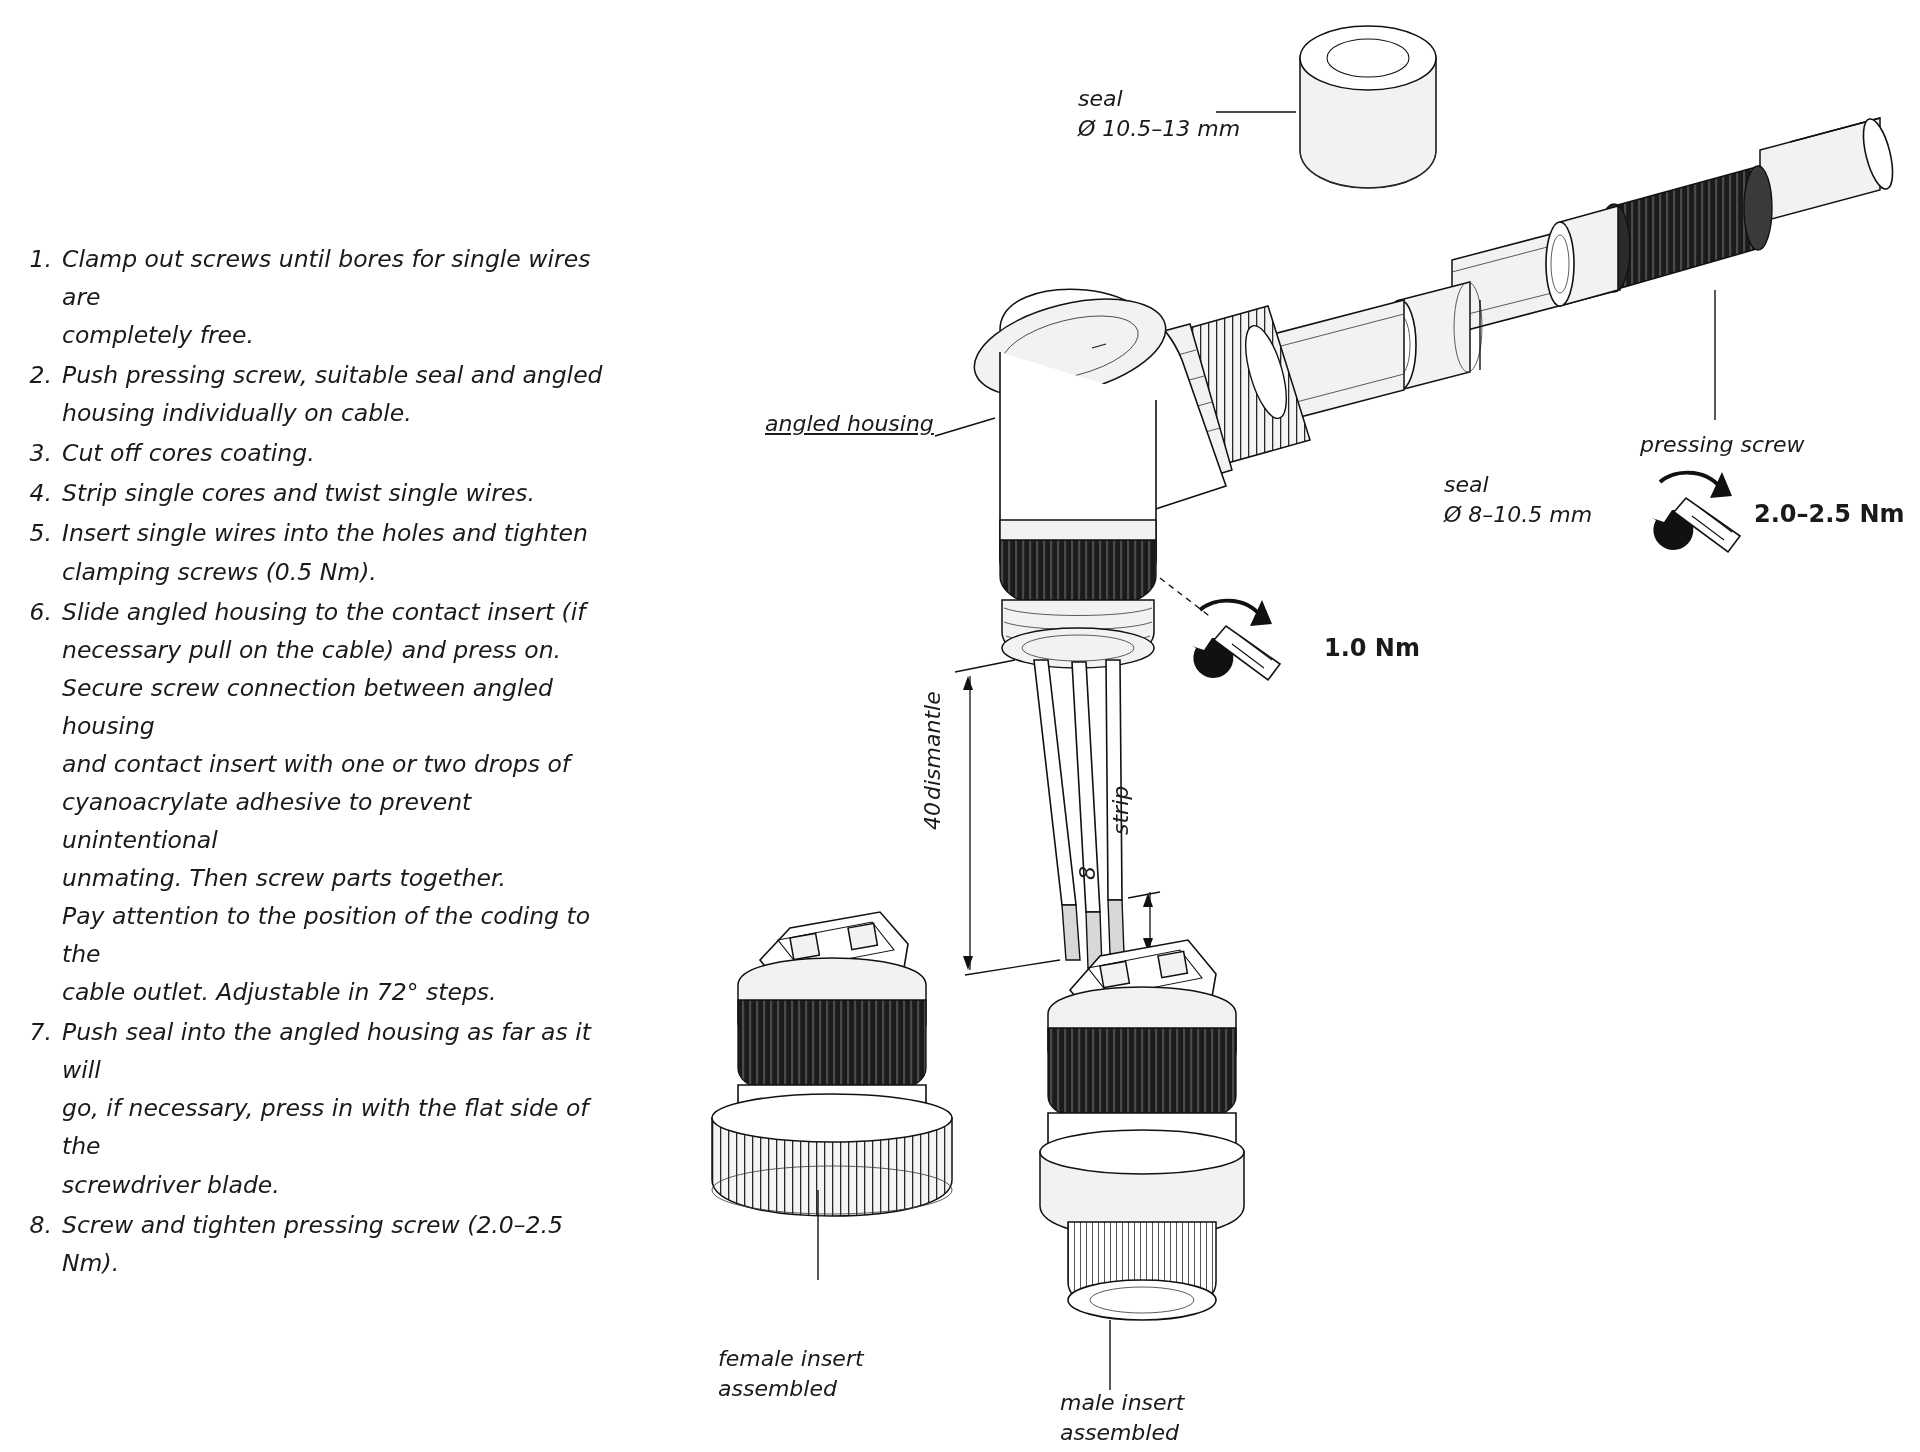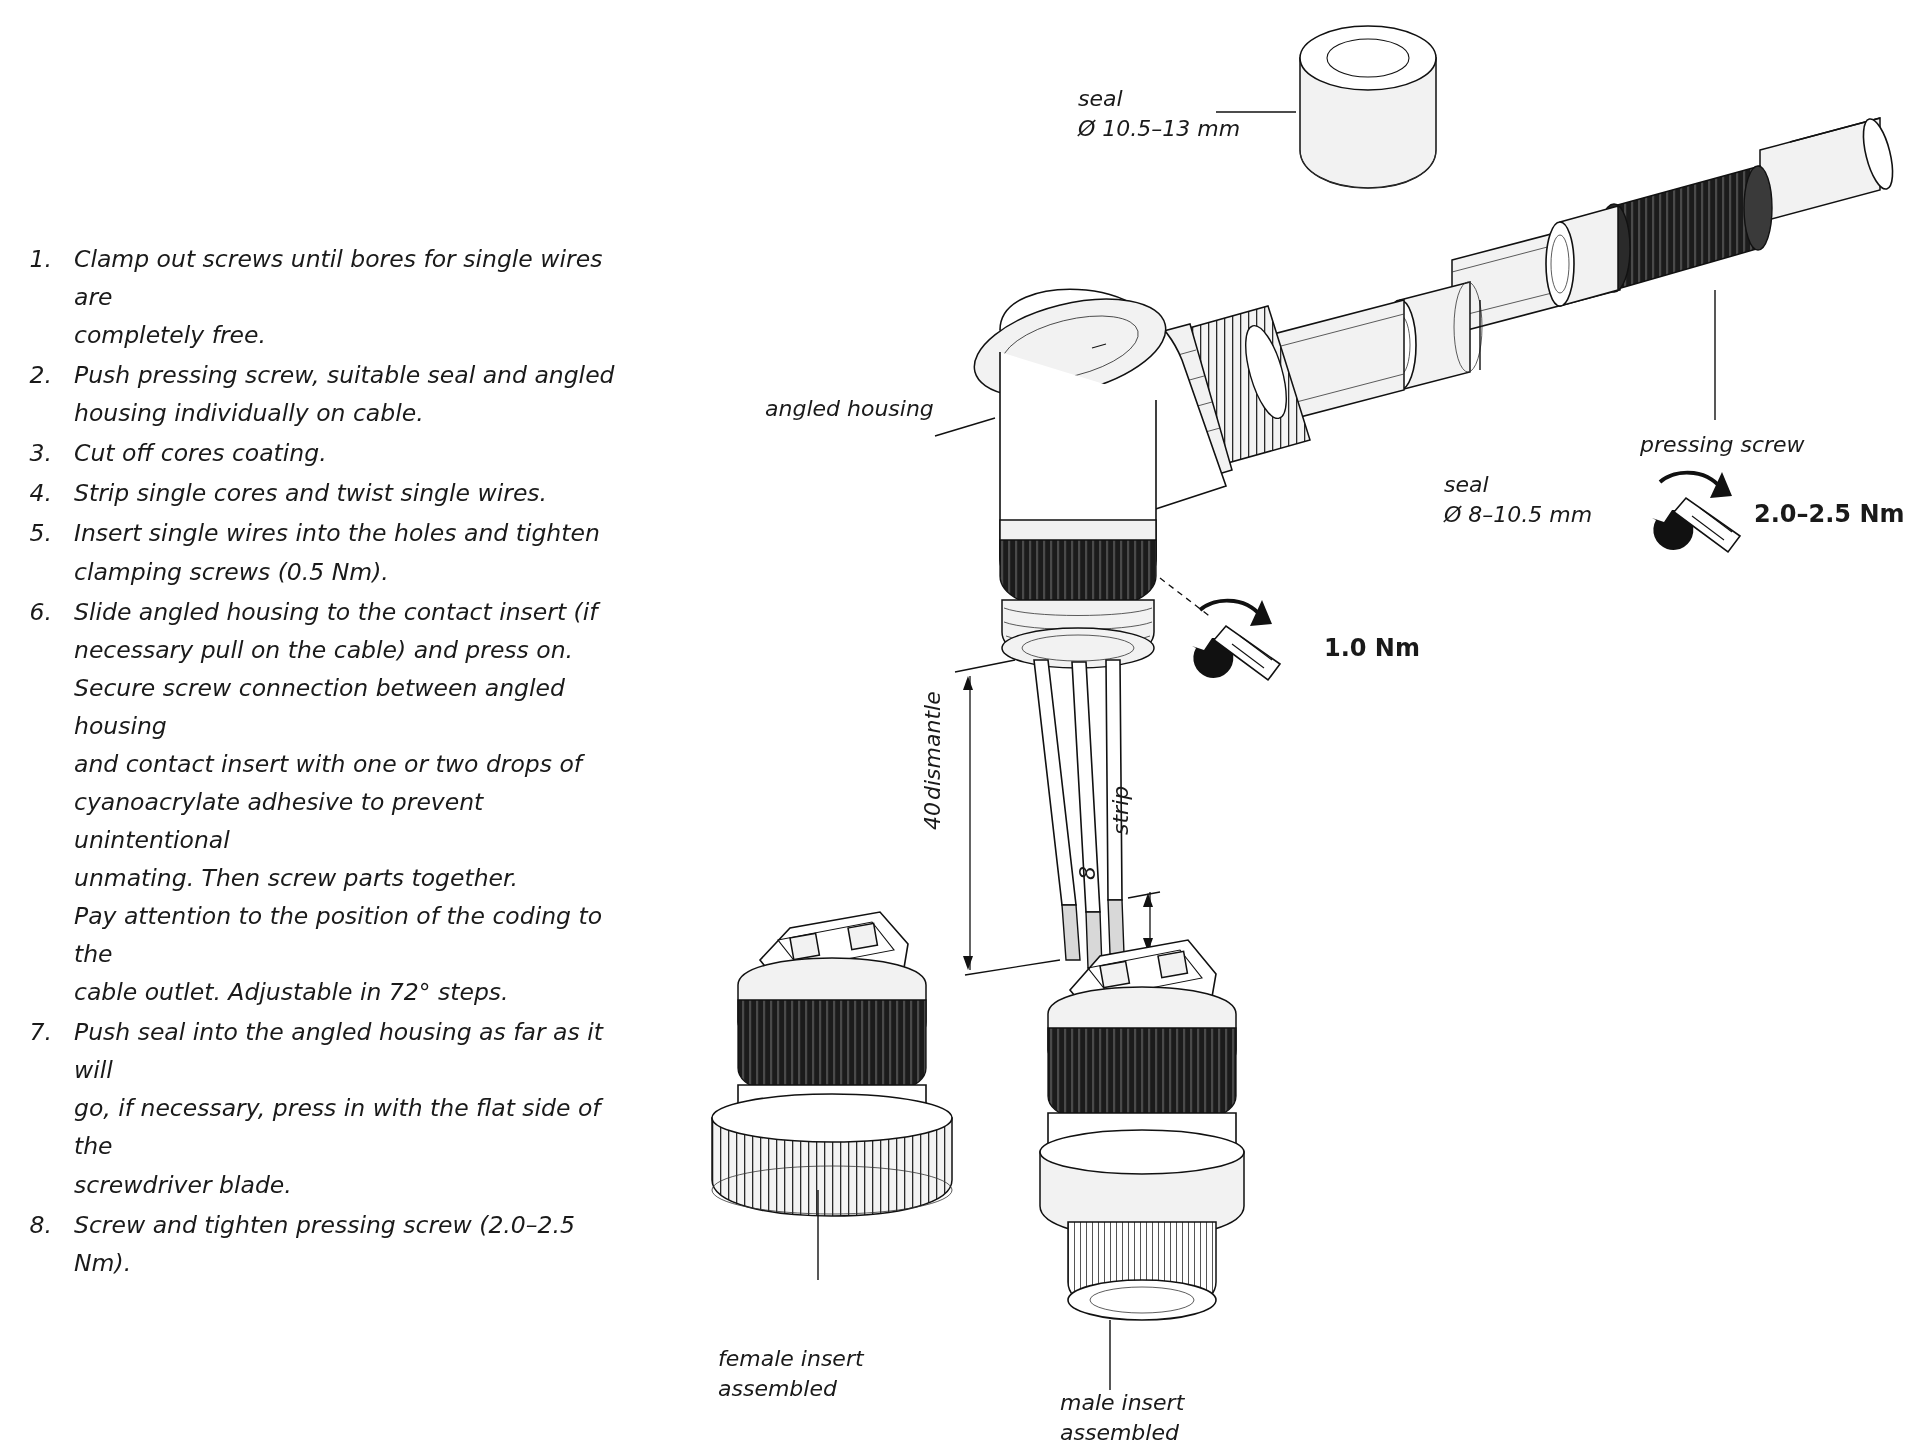--- a/index.html
+++ b/index.html
@@ -35,21 +35,20 @@
     width: 34px;
     flex: 0 0 34px;
     text-align: right;
     padding-right: 10px;
     font-style: italic;
   }
   .step-text {
     flex: 1 1 auto;
     font-style: italic;
     white-space: pre-line;
-    margin-left: 12px;
   }
 
   
   .callout {
     position: absolute;
     font-style: italic;
     font-size: 22px;
     line-height: 1.35;
     white-space: pre-line;
   }
@@ -319,21 +318,21 @@
 </div>
 
 <div class="callout" style="left:1078px; top:84px; text-align:left;">seal
 Ø 10.5–13 mm</div>
 
 <div class="callout" style="left:1444px; top:470px;">seal
 Ø 8–10.5 mm</div>
 
 <div class="callout" style="left:1640px; top:430px;">pressing screw</div>
 
-<div class="callout" style="left:765px; top:394px;">angled housing</div>
+<div class="callout" style="left:765px; top:409px;text-decoration:underline;">angled housing</div>
 
 <div class="callout" style="left:718px; top:1344px;">female insert
 assembled</div>
 
 <div class="callout" style="left:1040px; top:1388px;margin-left:20px;">male insert
 assembled</div>
 
 <div class="torque" style="left:1300px; top:634px;margin-left:24px;">1.0 Nm</div>
 
 <div class="torque" style="left:1754px; top:500px;">2.0–2.5 Nm</div>

